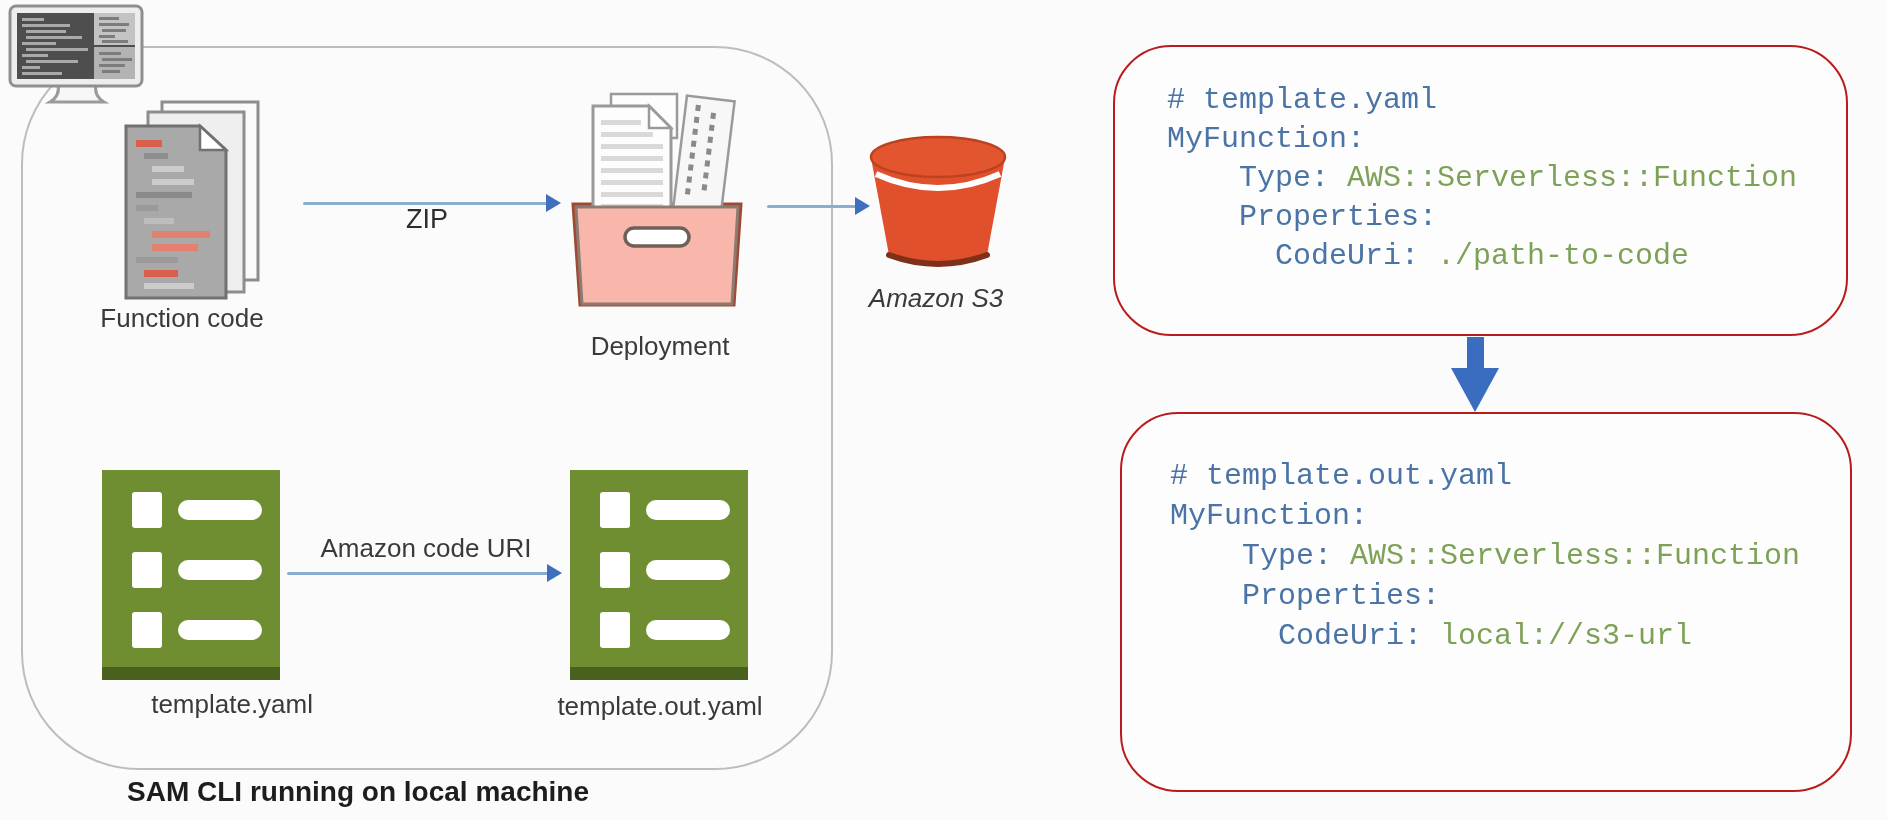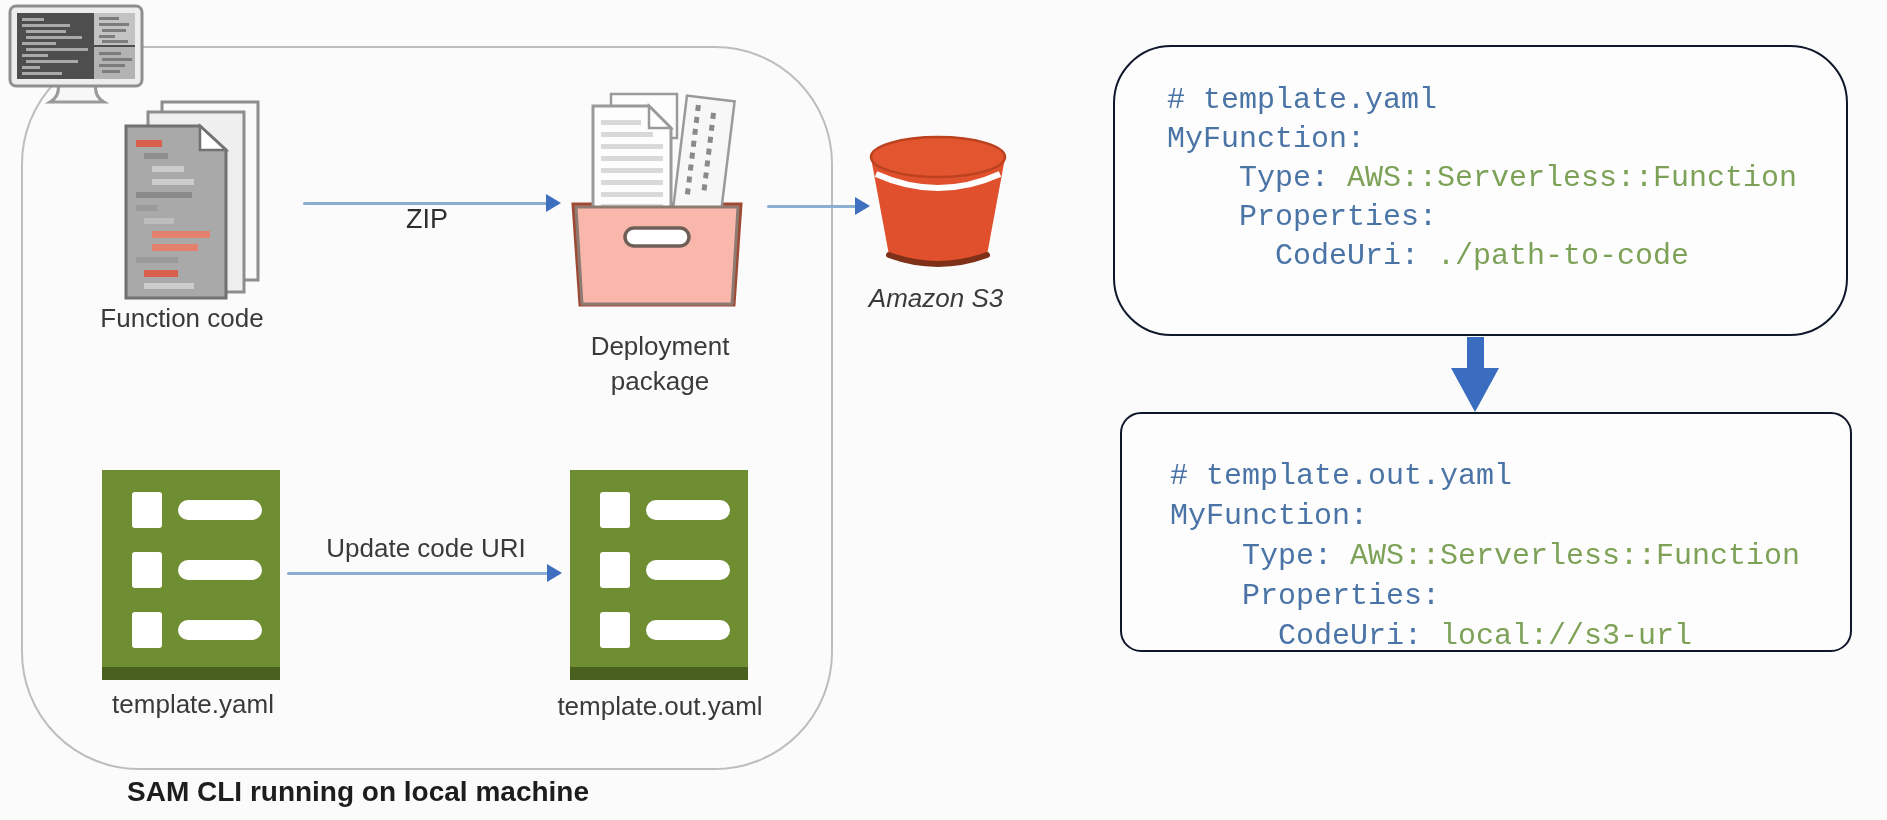--- a/index.html
+++ b/index.html
@@ -38,24 +38,24 @@
   
   .big-arrow-stem { left:1467px; top:337px; width:17px; height:33px; background:#3a6cc0; }
   .big-arrow-head {
     left:1451px; top:368px; width:0; height:0;
     border-left:24px solid transparent; border-right:24px solid transparent;
     border-top:44px solid #3a6cc0;
   }
 
   
   .code-box {
-    border:2px solid #0f172a; border-radius:58px; background:#fdfdfd;
+    border:2px solid #b91c1c; border-radius:58px; background:#fdfdfd;
   }
   .code-box1 { left:1113px; top:45px;  width:735px; height:291px; padding:34px 0 0 52px; }
-  .code-box2 { left:1120px; top:412px; width:732px; height:240px; padding:42px 0 0 48px;border-radius:21px; }
+  .code-box2 { left:1120px; top:412px; width:732px; height:380px; padding:42px 0 0 48px; }
   .code-line {
     font-family:"Liberation Mono", monospace;
     font-size:30px; line-height:39px; white-space:pre;
   }
   .code-box2 .code-line { line-height:40px; }
   .c-blue  { color:#4a73a6; }
   .c-green { color:#7da257; }
 
   
   .tpl-icon {
@@ -172,21 +172,20 @@
       <rect x="38" y="100" width="62" height="5"></rect>
         <rect x="38" y="112" width="62" height="5"></rect>
     </g>
 
     <path d="M13,115 L175,115 L169,212 L19,212 Z" fill="#f9b7ac" stroke="#8d7a72" stroke-width="3" stroke-linejoin="round"></path>
     <rect x="62" y="136" width="64" height="18" rx="9" fill="#ffffff" stroke="#6f5f58" stroke-width="3.5"></rect>
   </svg>
 </div>
 <div class="abs lbl" style="left:560px; top:329px; width:200px;">
   <div>Deployment</div>
-  <div>package</div>
 </div>
 
 <div class="abs a-line" style="left:767px; top:205px; width:90px;"></div>
 <div class="abs a-head" style="left:855px; top:197px;"></div>
 
 <div class="abs" style="left:868px; top:132px;">
   <svg width="140" height="140" viewBox="0 0 140 140">
     <path d="M3,26 L21,123 Q70,141 119,123 L137,26 Z" fill="#e0502d"></path>
     <path d="M21,123 Q70,141 119,123" fill="none" stroke="#7e3118" stroke-width="6" stroke-linecap="round"></path>
     <ellipse cx="70" cy="25" rx="67" ry="20" fill="#e2552f" stroke="#bc421f" stroke-width="2.5"></ellipse>
@@ -204,23 +203,23 @@
     </div>
   <div class="tpl-row">
       <div class="tpl-sq"></div>
       <div class="tpl-bar"></div>
     </div>
   <div class="tpl-row">
       <div class="tpl-sq"></div>
       <div class="tpl-bar"></div>
     </div>
 </div>
-<div class="abs lbl" style="left:73px; top:687px; width:240px;">template.yaml</div>
-
-<div class="abs lbl" style="left:276px; top:531px; width:300px;">Update code URI</div>
+<div class="abs lbl" style="left:73px; top:687px; width:240px;text-align:right;">template.yaml</div>
+
+<div class="abs lbl" style="left:276px; top:531px; width:300px;">Amazon code URI</div>
 <div class="abs a-line" style="left:287px; top:572px; width:262px;"></div>
 <div class="abs a-head" style="left:547px; top:564px;"></div>
 
 <div class="abs tpl-icon" style="left:570px; top:470px;">
   <div class="tpl-row">
       <div class="tpl-sq"></div>
       <div class="tpl-bar"></div>
     </div>
   <div class="tpl-row">
       <div class="tpl-sq"></div>

